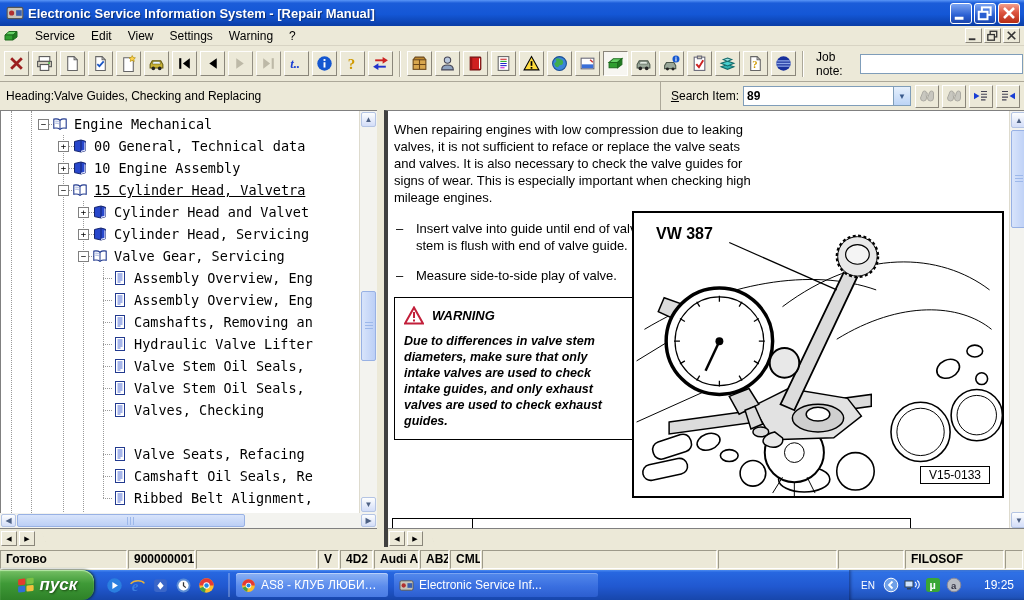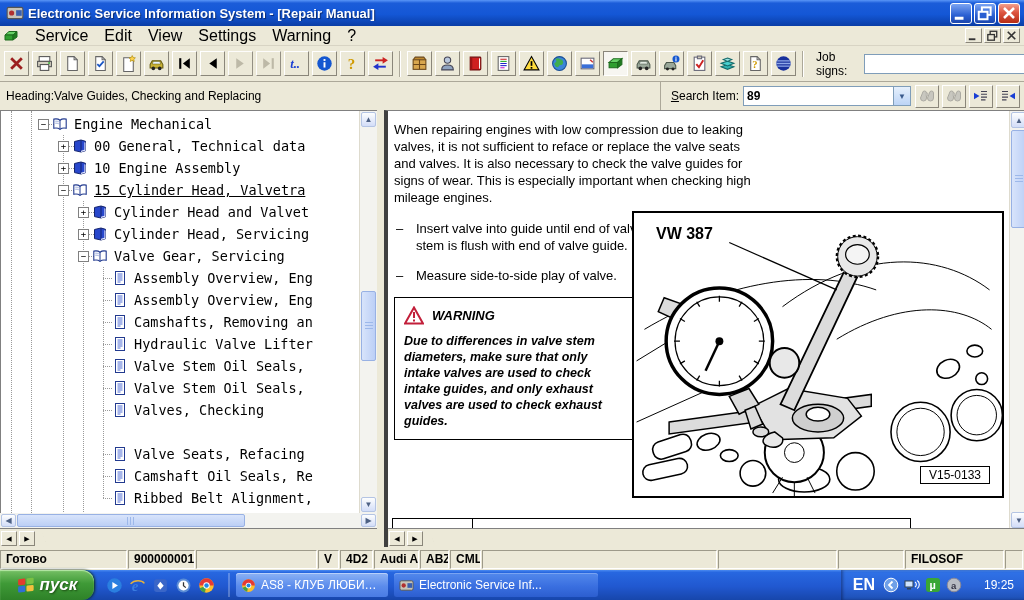--- a/index.html
+++ b/index.html
@@ -17,21 +17,21 @@
   .winbtns { display:flex; gap:2px; }
   .winbtn { width:22px; height:21px; border-radius:3px; border:1px solid #fff;
     display:flex; align-items:center; justify-content:center; }
   .winbtn.min,.winbtn.restore { background:linear-gradient(180deg,#7ba4f2,#2a5fd2 60%,#1b46ad); }
   .winbtn.close { background:linear-gradient(180deg,#f2a08c,#dd5540 45%,#b62c15); }
 
   
   .menubar { position:absolute; left:0; top:26px; width:1024px; height:20px;
     background:#ece9d8; display:flex; align-items:center; border-bottom:1px solid #d8d4c4; }
   .menubar .mdi-doc-icon { width:18px; height:16px; margin:0 6px 0 3px; display:inline-flex; }
-  .menu-item { font-size:16px; color:#000; padding:2px 8px; }
+  .menu-item { font-size:12px; color:#000; padding:2px 8px; }
   .mdi-controls { margin-left:auto; display:flex; gap:2px; padding-right:4px; }
   .mdi-btn { width:17px; height:15px; background:#ece9d8; border:1px solid;
     border-color:#fff #8a867a #8a867a #fff; display:flex; align-items:center; justify-content:center; }
 
   
   .toolbar { position:absolute; left:0; top:46px; width:1024px; height:36px;
     background:#ece9d8; display:flex; align-items:center; padding:0 4px;
     border-bottom:1px solid #aca899; }
   .tgroup { display:flex; align-items:center; gap:3px; }
   .tsep { width:2px; height:26px; margin:0 6px;
@@ -166,21 +166,21 @@
   .taskwin .wlabel { overflow:hidden; text-overflow:ellipsis; }
   .taskwin.light { background:linear-gradient(180deg,#8cb2f5,#5b8cec 55%,#4a7ce4);
     box-shadow:inset 0 1px 0 #b8d0fa; width:152px; }
   .taskwin.normal { background:linear-gradient(180deg,#5389ec,#3a6fe0 55%,#2c5ecf);
     box-shadow:inset 0 1px 0 #7aa4f2; width:204px; }
   .taskwin svg { width:15px; height:15px; flex:none; }
   .tray { margin-left:auto; height:30px; display:flex; align-items:center; gap:6px;
     padding:0 10px 0 12px;
     background:linear-gradient(180deg,#4a8af1 0%,#2f71e6 8%,#2a64d8 55%,#1d4fb4 100%);
     box-shadow:inset 2px 0 3px rgba(0,0,30,.35); }
-  .tray .lang { color:#fff; font-size:16px; font-weight:bold; margin-right:2px;text-align:right; }
+  .tray .lang { color:#fff; font-size:10px; font-weight:normal; margin-right:2px;text-align:right; }
   .tray .clock { color:#fff; font-size:12px; margin-left:16px; }
   .tray-ico { width:16px; height:16px; display:inline-flex; }
 </style>
 </head>
 <body>
 
 <div id="app">
 
   <div class="titlebar">
     <span class="app-icon">
@@ -437,21 +437,21 @@
         </div>
         <div class="tbtn">
           <svg viewBox="0 0 16 16">
             <circle cx="8" cy="8" r="6.8" fill="#18309c"></circle>
             <path d="M2 5.5h12M1.2 8h13.6M2 10.5h12" stroke="#8fa8e8" stroke-width="1.2"></path>
           </svg>
         </div>
       </div>
     <div class="tsep"></div>
     <div class="jobnote">
-      <label>Job signs:</label>
+      <label>Job note:</label>
       <input value="" style="">
 
     </div>
   </div>
 
   <div class="headingbar">
     <span class="heading">Heading:Valve Guides, Checking and Replacing</span>
     <div class="search-zone">
       <span class="search-label">Search Item:</span>
       <div class="combo">

